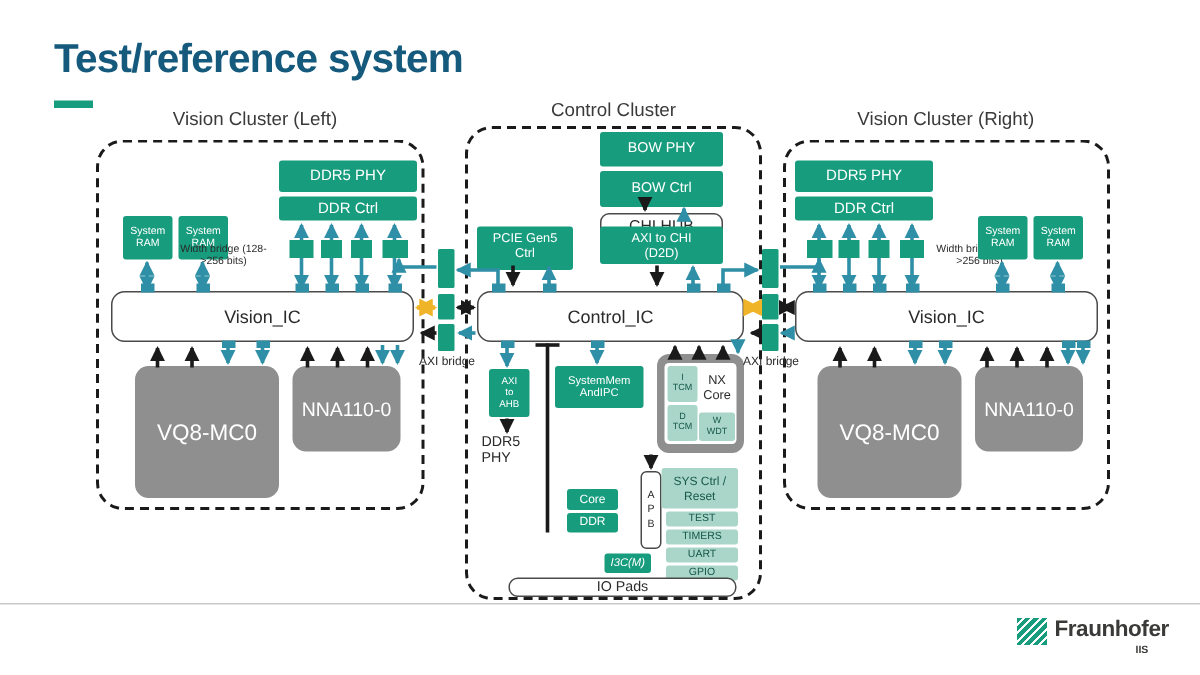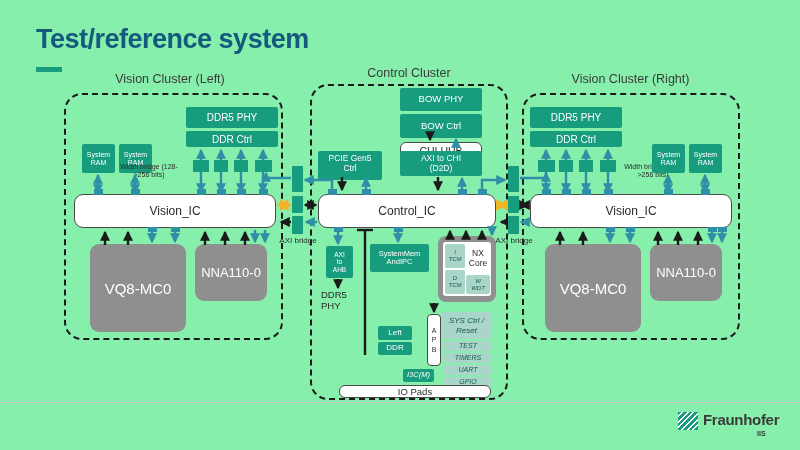--- a/index.html
+++ b/index.html
@@ -1,25 +1,25 @@
 <!DOCTYPE html>
 <html><head>
 <meta charset="utf-8">
 <style>
   html,body{margin:0;padding:0;background:#e8e8e8;}
-  .slide{position:relative;width:800px;height:450px;background:#86efac;overflow:hidden;
+  .slide{position:relative;width:800px;height:450px;background:#ffffff;overflow:hidden;
          font-family:"Liberation Sans", sans-serif;}
   .abs{position:absolute;box-sizing:border-box;}
   .ctr{display:flex;align-items:center;justify-content:center;text-align:center;}
   .title{font-size:27px;font-weight:bold;color:#155a7c;letter-spacing:-0.5px;}
   .accent-dash{background:#179c7d;}
   .cluster{border:2px dashed #1a1a1a;border-radius:18px;background:transparent;}
   .clabel{font-size:12.5px;color:#3a3a3a;}
   .box-g{background:#179c7d;color:#ffffff;border-radius:2px;line-height:1.1;}
-  .box-lg{background:#a9d6c8;color:#15584a;border-radius:2px;line-height:1.15;font-style:italic;}
+  .box-lg{background:#a9d6c8;color:#15584a;border-radius:2px;line-height:1.15;}
   .box-gray{background:#8f8f8f;color:#ffffff;}
   .box-w{background:#ffffff;border:1.5px solid #4a4a4a;color:#2b2b2b;}
   .rounded{border-radius:9px;}
   .note{color:#2b2b2b;line-height:1.2;}
   .bar{background:#179c7d;border-radius:1px;}
   .stub{background:#2e8fa6;}
   .wb{background:#179c7d;}
   .brk{word-break:break-all;}
   svg{position:absolute;left:0;top:0;}
   .footer-line{background:#c9c9c9;}
@@ -63,21 +63,21 @@
   <div class="abs note" style="left:321px;top:289px;width:38px;font-size:9.5px;">DDR5 PHY</div>
   <div class="abs box-g ctr" style="left:370px;top:244px;width:59px;height:28px;font-size:7.5px;padding:0 6px;">SystemMem AndIPC</div>
 
   <div class="abs box-gray" style="left:438px;top:236px;width:58px;height:66px;border-radius:8px;"></div>
   <div class="abs" style="left:443px;top:242px;width:48px;height:54px;background:#ffffff;border-radius:3px;"></div>
   <div class="abs box-lg ctr" style="left:445px;top:244px;width:20px;height:24px;font-size:6px;padding:0 4px;">I TCM</div>
   <div class="abs box-lg ctr" style="left:445px;top:270px;width:20px;height:24px;font-size:6px;padding:0 4px;">D TCM</div>
   <div class="abs note ctr" style="left:465px;top:246px;width:26px;height:24px;font-size:8.5px;">NX Core</div>
   <div class="abs box-lg ctr" style="left:466px;top:275px;width:24px;height:19px;font-size:6px;padding:0 6px;">W WDT</div>
 
-  <div class="abs box-g ctr" style="left:378px;top:326px;width:34px;height:14px;font-size:8px;">Left</div>
+  <div class="abs box-g ctr" style="left:378px;top:326px;width:34px;height:14px;font-size:8px;">Core</div>
   <div class="abs box-g ctr" style="left:378px;top:342px;width:34px;height:13px;font-size:8px;">DDR</div>
   <div class="abs box-w ctr brk" style="left:427px;top:314px;width:14px;height:52px;font-size:7px;border-radius:4px;padding:0 3px;line-height:1.3;">APB</div>
   <div class="abs box-lg ctr" style="left:441px;top:312px;width:51px;height:27px;font-size:8px;padding:0 6px;">SYS Ctrl / Reset</div>
   <div class="abs box-lg ctr" style="left:444px;top:341px;width:48px;height:10px;font-size:7px;">TEST</div>
   <div class="abs box-lg ctr" style="left:444px;top:353px;width:48px;height:10px;font-size:7px;">TIMERS</div>
   <div class="abs box-lg ctr" style="left:444px;top:365px;width:48px;height:10px;font-size:7px;">UART</div>
   <div class="abs box-lg ctr" style="left:444px;top:377px;width:48px;height:10px;font-size:7px;">GPIO</div>
   <div class="abs box-g ctr" style="left:403px;top:369px;width:31px;height:13px;font-size:7.5px;font-style:italic;">I3C(M)</div>
   <div class="abs box-w ctr" style="left:339px;top:385px;width:152px;height:13px;font-size:9.5px;border-radius:6px;">IO Pads</div>
 

